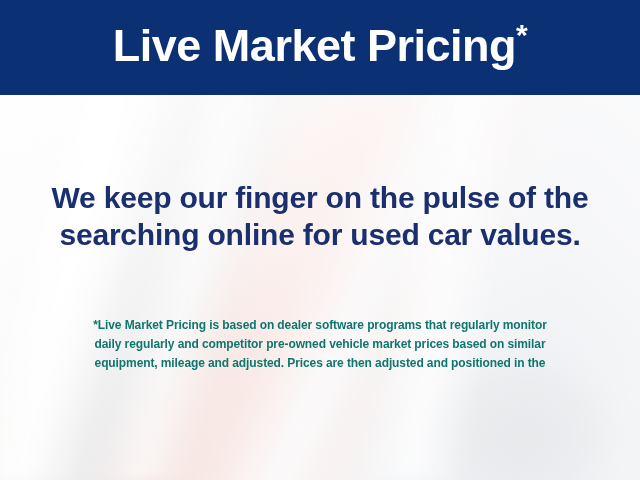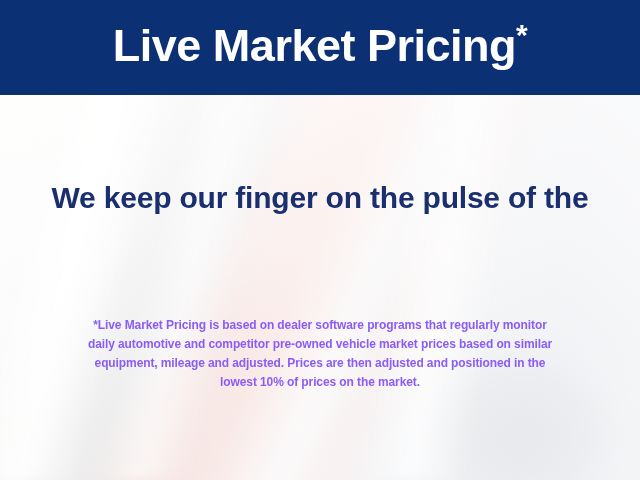--- a/index.html
+++ b/index.html
@@ -137,21 +137,21 @@
     white-space: nowrap;
   }
 
   
   .disclaimer {
     position: absolute;
     left: 0;
     top: 316px;
     width: 640px;
     text-align: center;
-    color: #8b5cf6;
+    color: #0f766e;
     font-size: 12px;
     font-weight: bold;
     line-height: 19px;
     letter-spacing: -0.1px;
   }
 
   .disclaimer .line {
     display: block;
     white-space: nowrap;
   }
@@ -168,22 +168,22 @@
   </div>
 
   <div class="header-banner">
     <div class="banner-title">
       <span>Live Market Pricing</span><span class="asterisk">*</span>
     </div>
   </div>
 
   <div class="headline">
     <span class="line">We keep our finger on the pulse of the</span>
+    <span class="line">searching online for used car values.</span>
   </div>
 
   <div class="disclaimer">
     <span class="line">*Live Market Pricing is based on dealer software programs that regularly monitor</span>
-    <span class="line">daily automotive and competitor pre-owned vehicle market prices based on similar</span>
+    <span class="line">daily regularly and competitor pre-owned vehicle market prices based on similar</span>
     <span class="line">equipment, mileage and adjusted. Prices are then adjusted and positioned in the</span>
-    <span class="line">lowest 10% of prices on the market.</span>
   </div>
 
 </div>
 
 </body></html>

